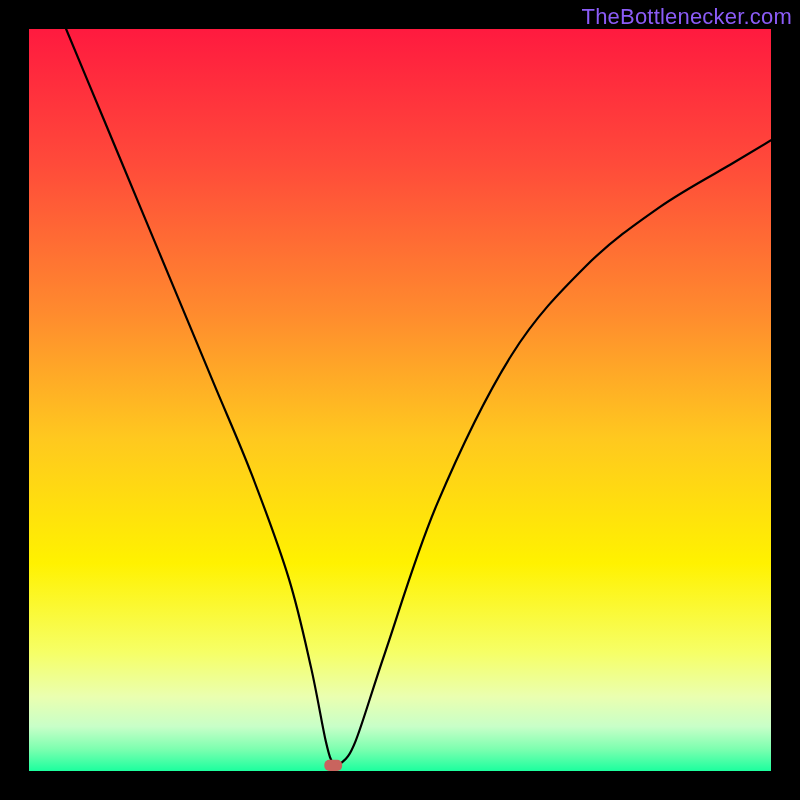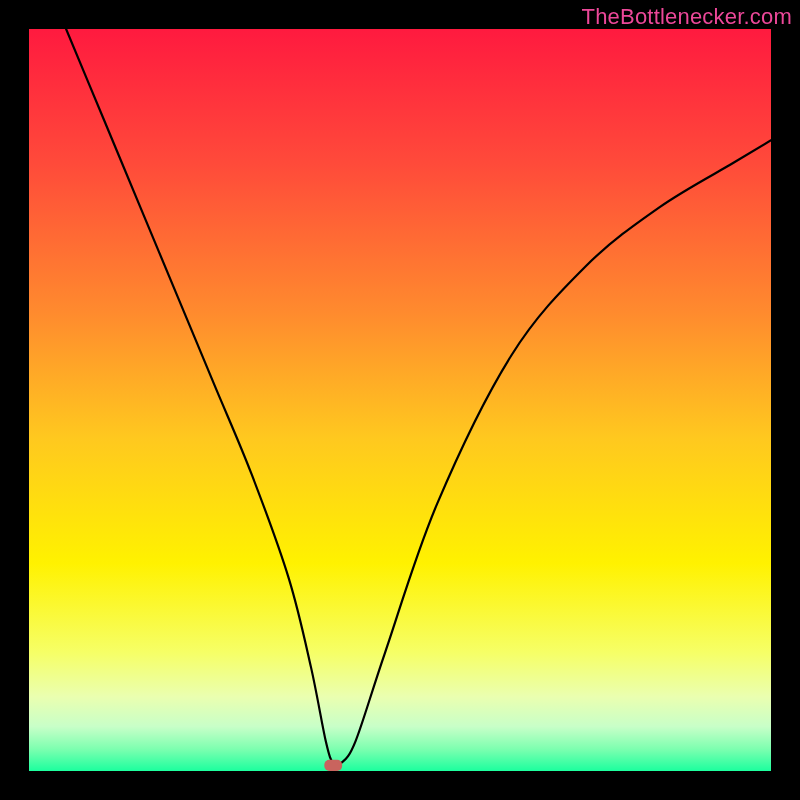--- a/index.html
+++ b/index.html
@@ -21,21 +21,21 @@
     left: 29px;
     top: 29px;
     width: 742px;
     height: 742px;
     overflow: hidden;
   }
   .watermark {
     position: absolute;
     top: 4px;
     right: 8px;
-    color: #ec4899;
+    color: #8b5cf6;
     font-size: 22px;
     letter-spacing: 0.2px;
     user-select: none;
   }
   svg { display: block; }
 </style>
 </head>
 <body>
 
 <div class="frame">

